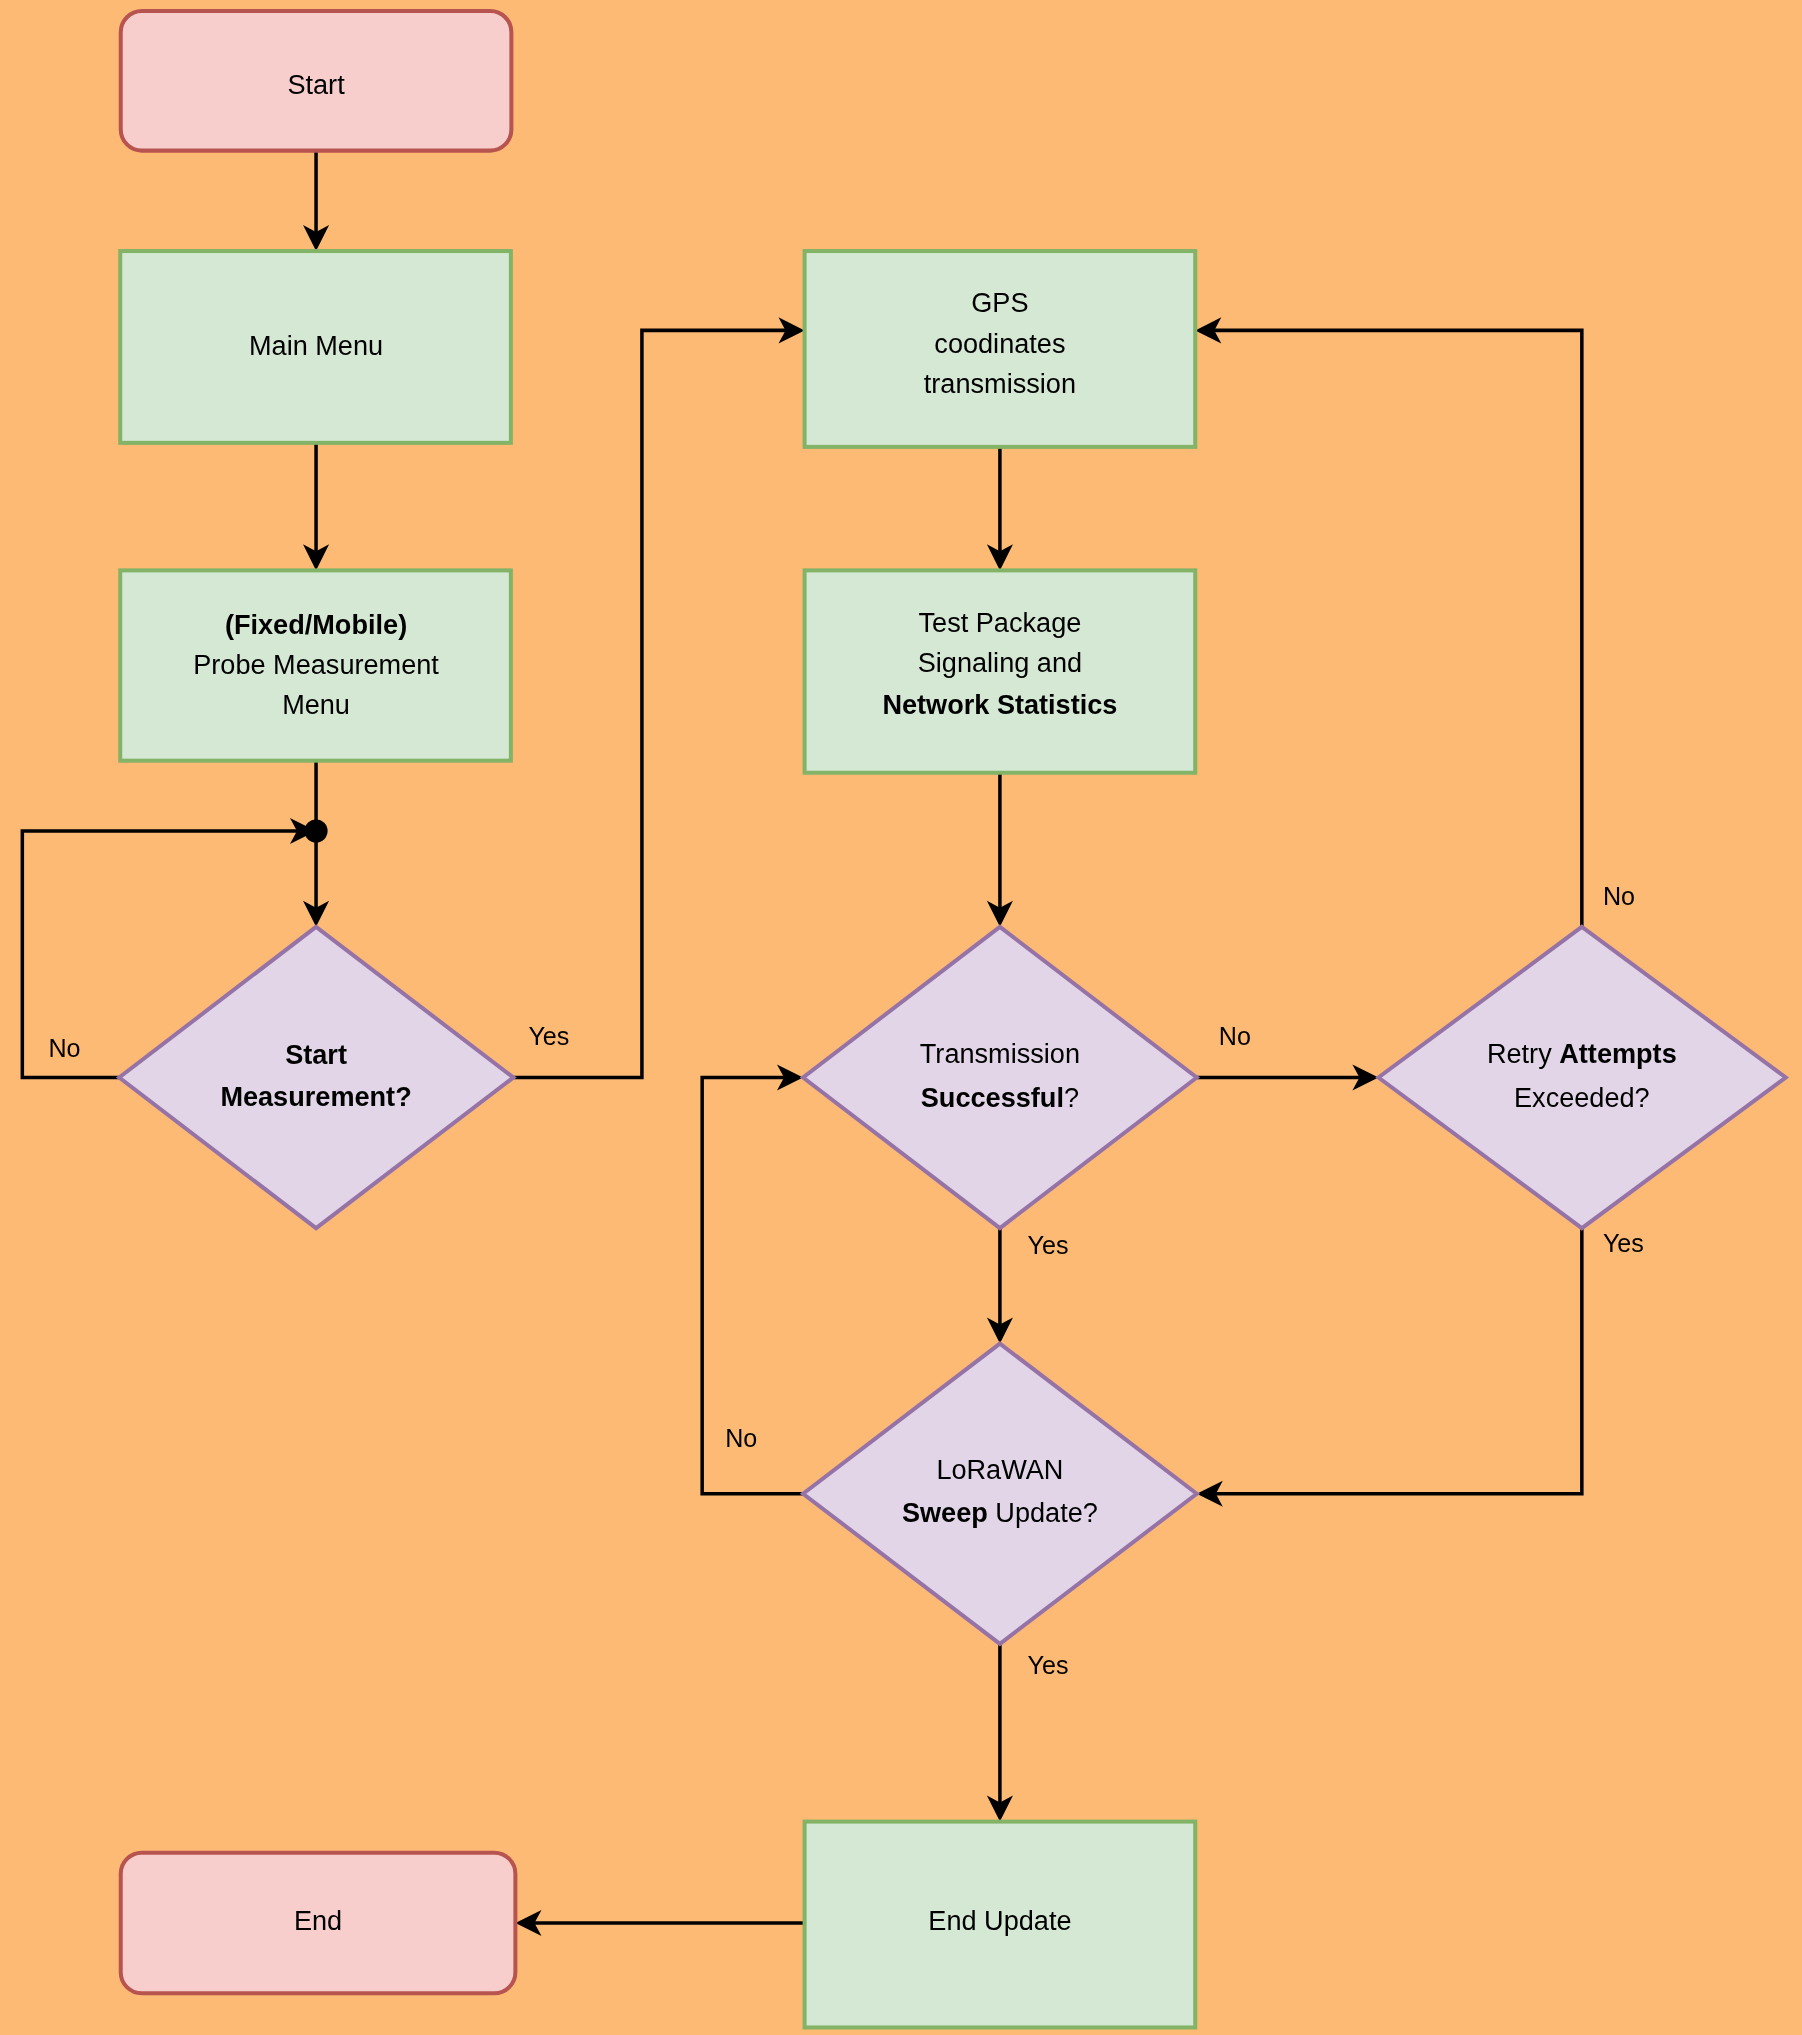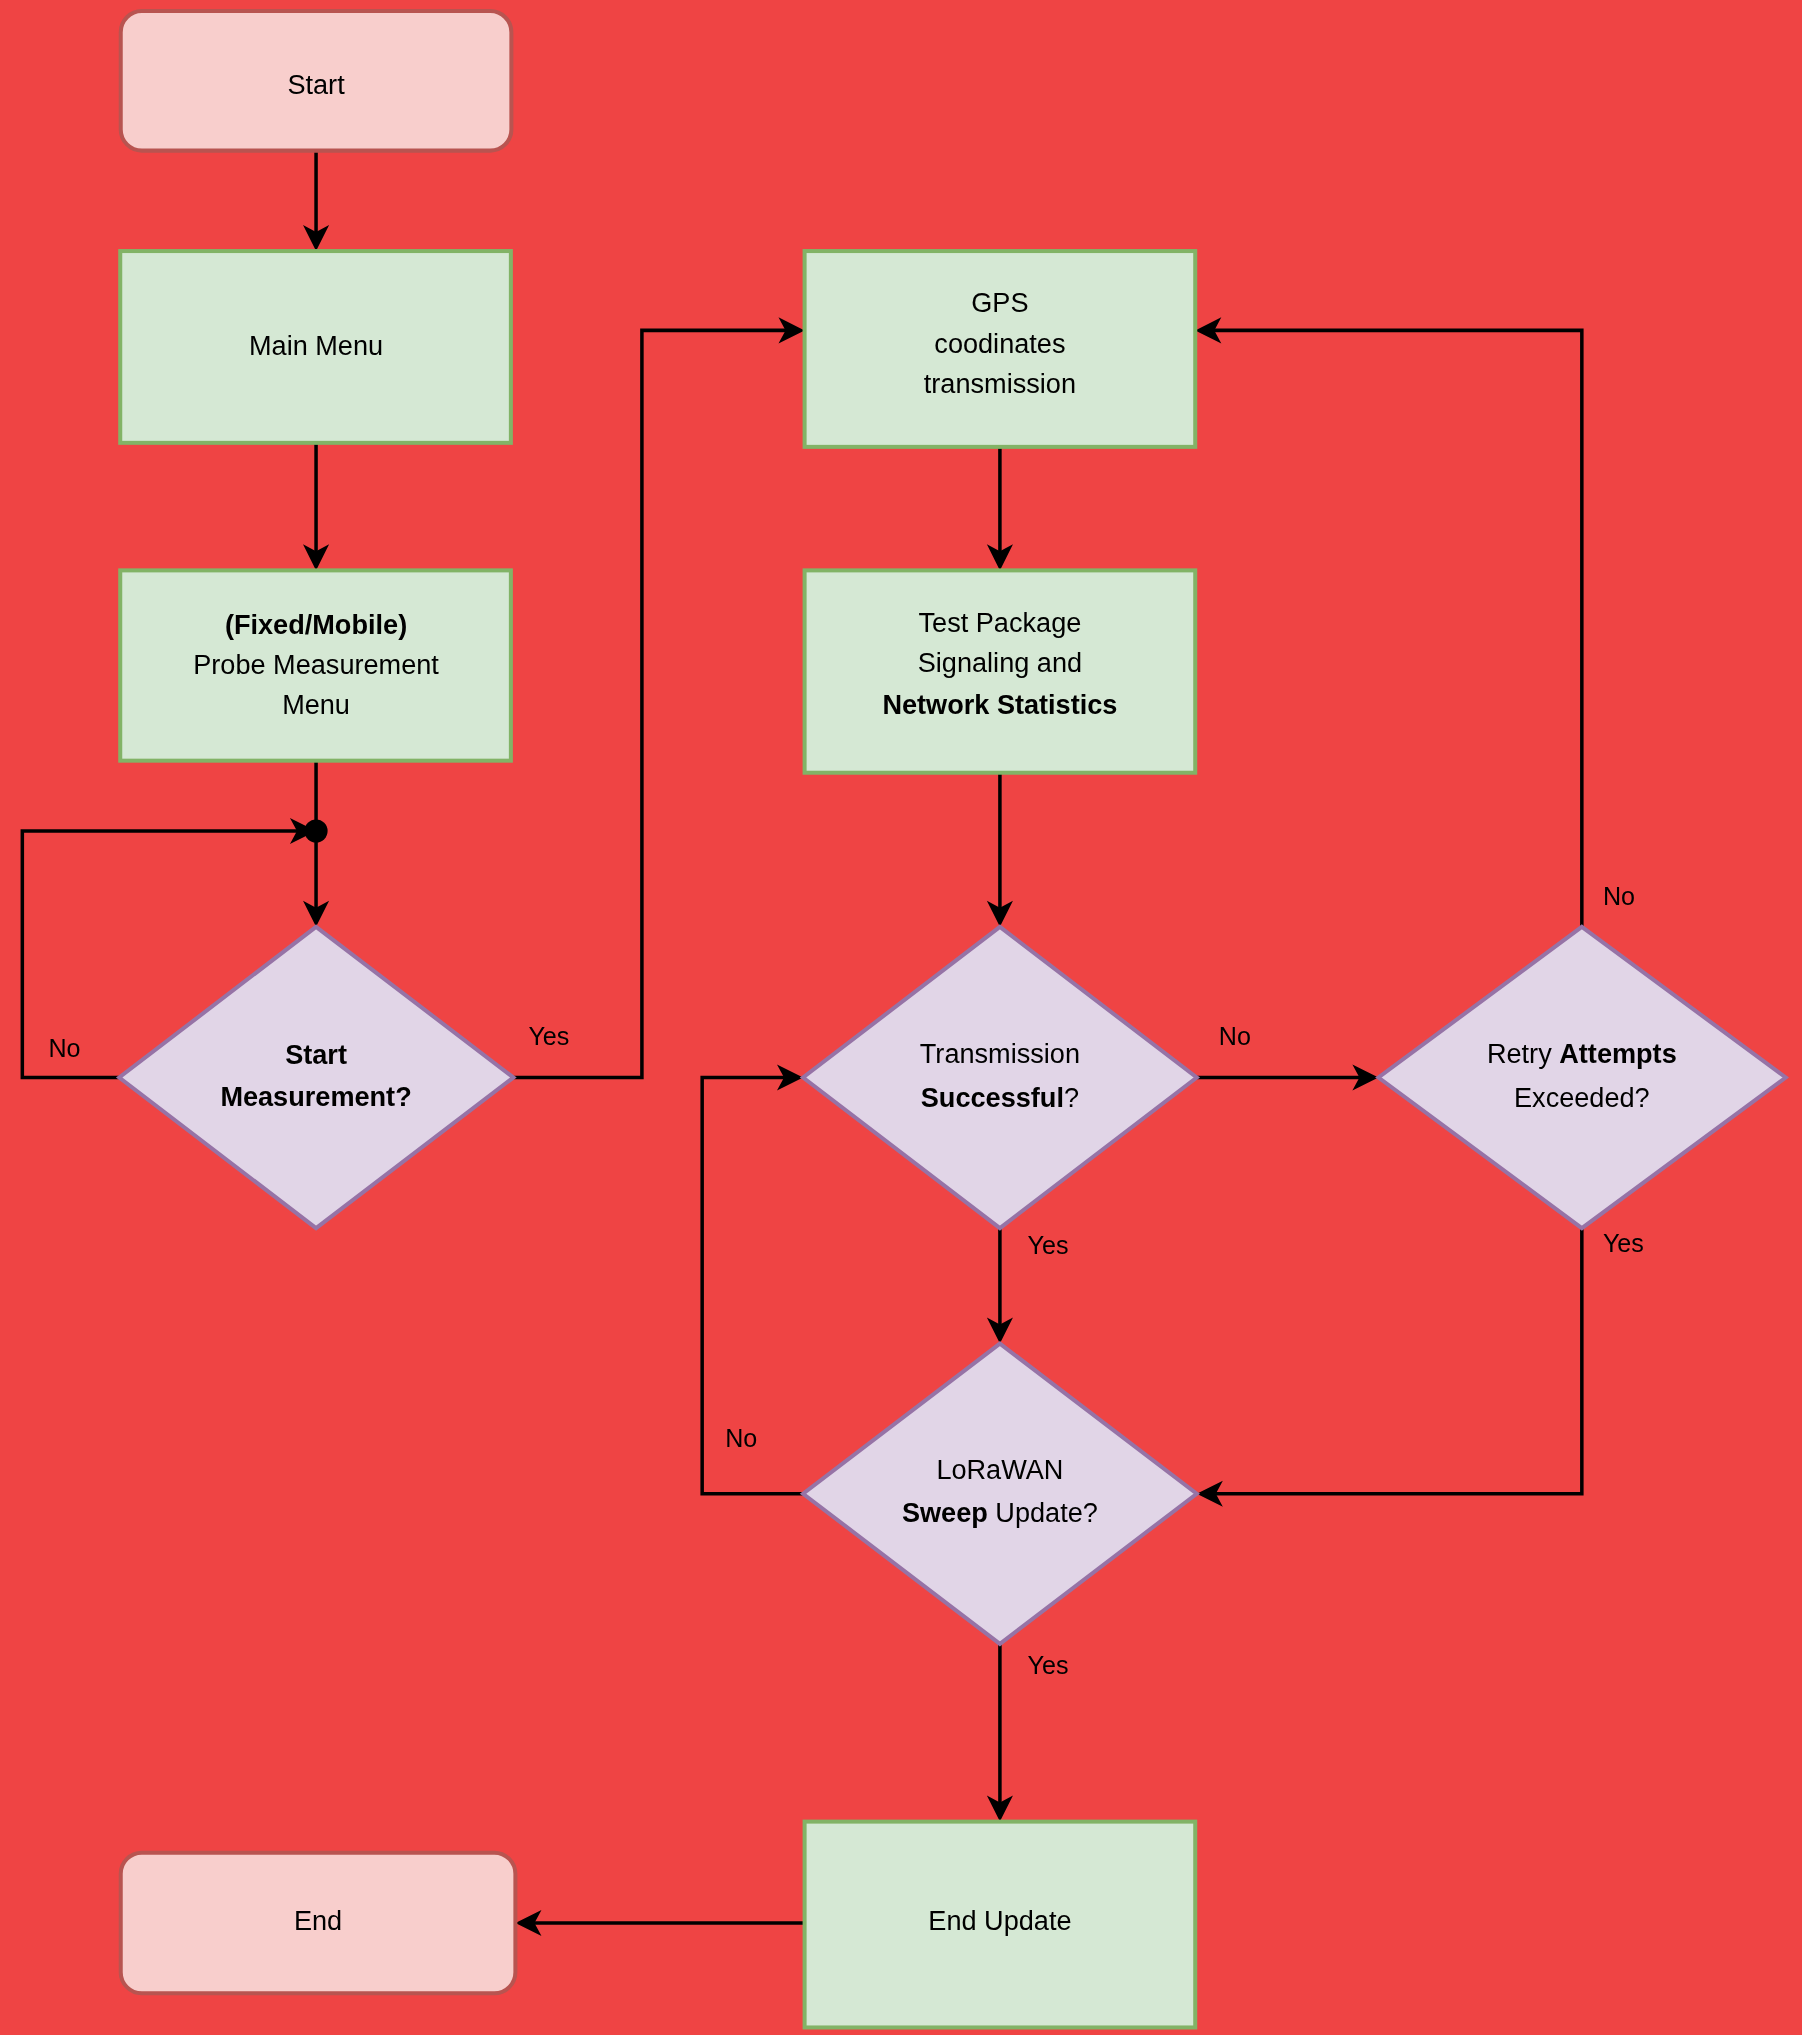--- a/index.html
+++ b/index.html
@@ -7,21 +7,21 @@
     padding: 0;
     background: #ffffff;
   }
   body {
     font-family: "Liberation Sans", sans-serif;
   }
   #flow-wrap {
     position: relative;
     width: 1803px;
     height: 2035px;
-    background: #ef4444;
+    background: #fdba74;
     overflow: hidden;
   }
   svg#flow-svg {
     position: absolute;
     left: 0; top: 0;
     width: 1803px;
     height: 2035px;
     display: block;
   }
   .node-shape { stroke-width: 8; }

